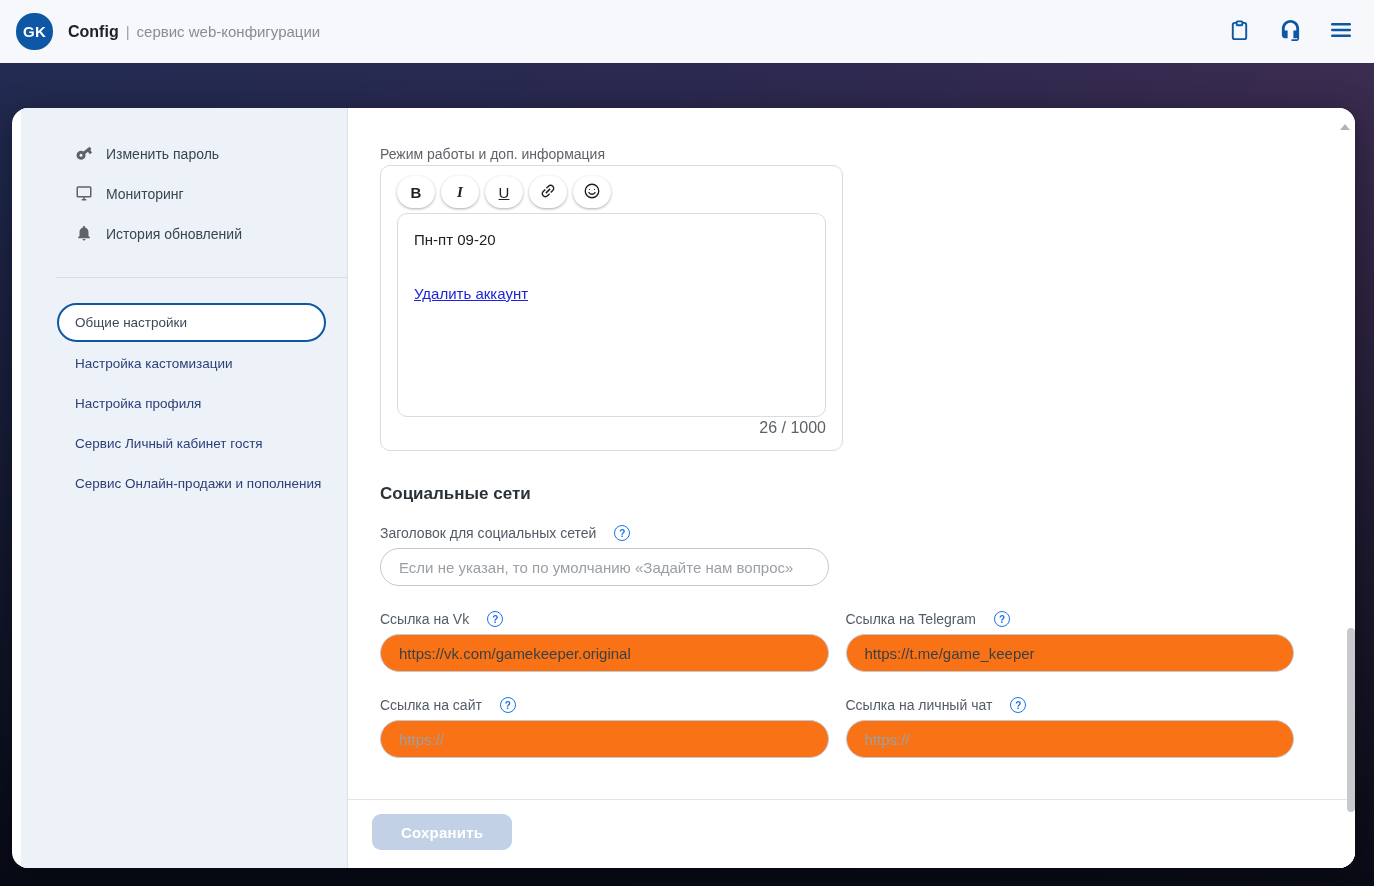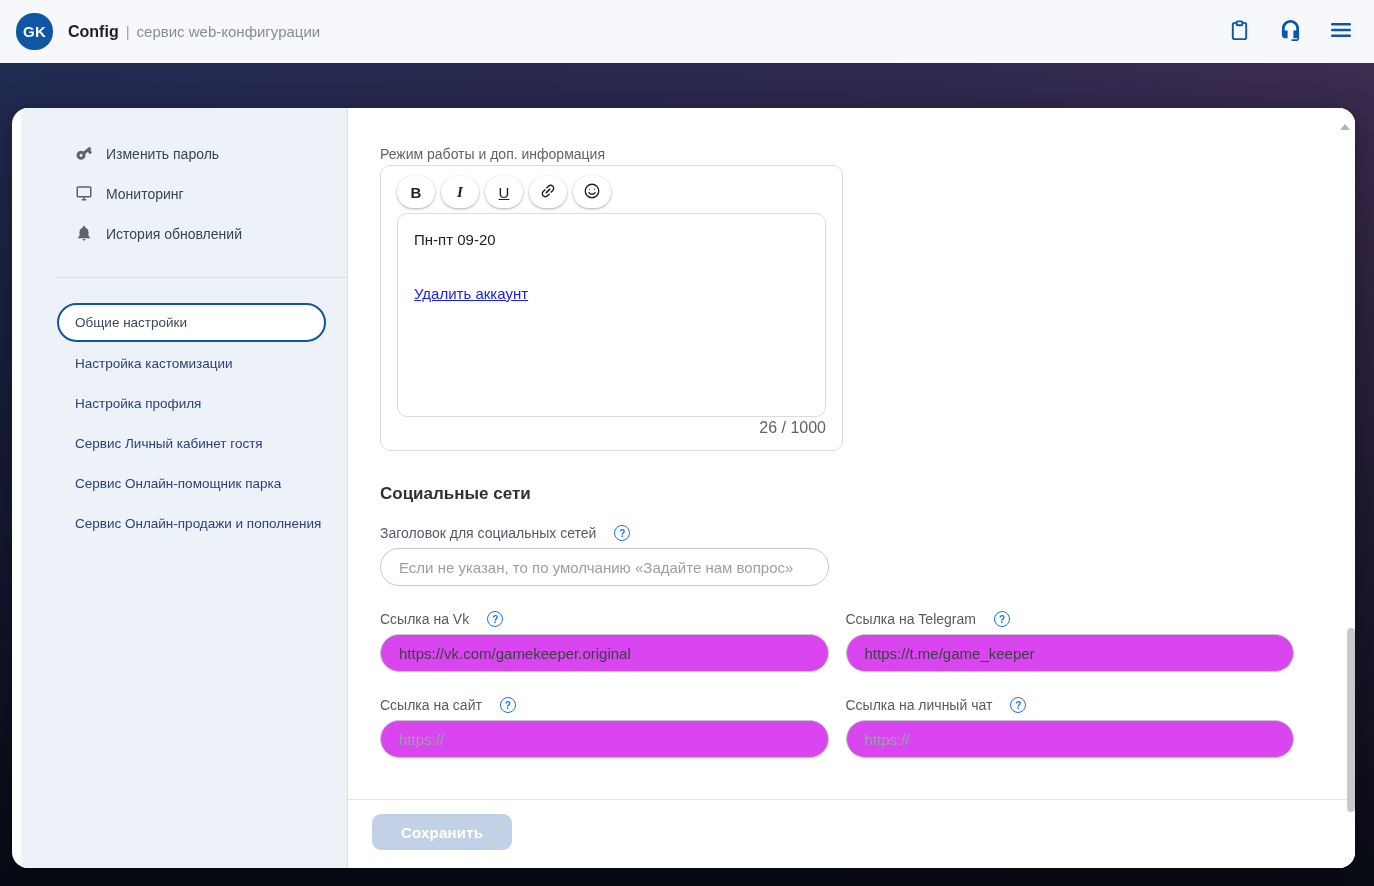--- a/index.html
+++ b/index.html
@@ -69,21 +69,21 @@
 
   .fields { display:grid; grid-template-columns:1fr 1fr; column-gap:17px; }
   .field { margin-bottom:25px; }
   .span-left { grid-column:1; }
   .field-label { display:flex; align-items:center; gap:18px; font-size:14px;
     color:#545b66; margin-bottom:7px; }
   .help { width:16px; height:16px; border:1.5px solid #1a73e8; border-radius:50%;
     color:#1a73e8; font-size:10px; font-weight:700; display:inline-flex;
     align-items:center; justify-content:center; cursor:pointer; flex:0 0 16px; }
   .text-input { width:100%; height:38px; border:1px solid #c5c8cc; border-radius:19px;
-    padding:0 18px; font-size:15px; color:#3c4043; background:#d946ef;
+    padding:0 18px; font-size:15px; color:#3c4043; background:#f97316;
     font-family:inherit; outline:none; }
   .text-input.white { background:#fff; }
   .text-input::placeholder { color:#9aa0a6; }
 
   .footer { position:absolute; left:0; right:0; bottom:0; height:69px; background:#fff;
     border-top:1px solid #e3e4e6; }
   .save-btn { margin:14px 0 0 24px; height:36px; padding:0 29px; border:none;
     border-radius:9px; background:#c3d1e7; color:#fff; font-weight:700; font-size:15px;
     font-family:inherit; letter-spacing:.2px; cursor:default; }
 
@@ -169,23 +169,20 @@
       <div class="nav-item">
         <span>Настройка кастомизации</span>
       </div>
       <div class="nav-item">
         <span>Настройка профиля</span>
       </div>
       <div class="nav-item">
         <span>Сервис Личный кабинет гостя</span>
       </div>
       <div class="nav-item">
-        <span>Сервис Онлайн-помощник парка</span>
-      </div>
-      <div class="nav-item">
         <span>Сервис Онлайн-продажи и пополнения</span>
       </div>
     </aside>
 
     <main>
       <div class="scroll-area">
 
         <div class="section-label">Режим работы и доп. информация</div>
 
         <div class="editor-box">

